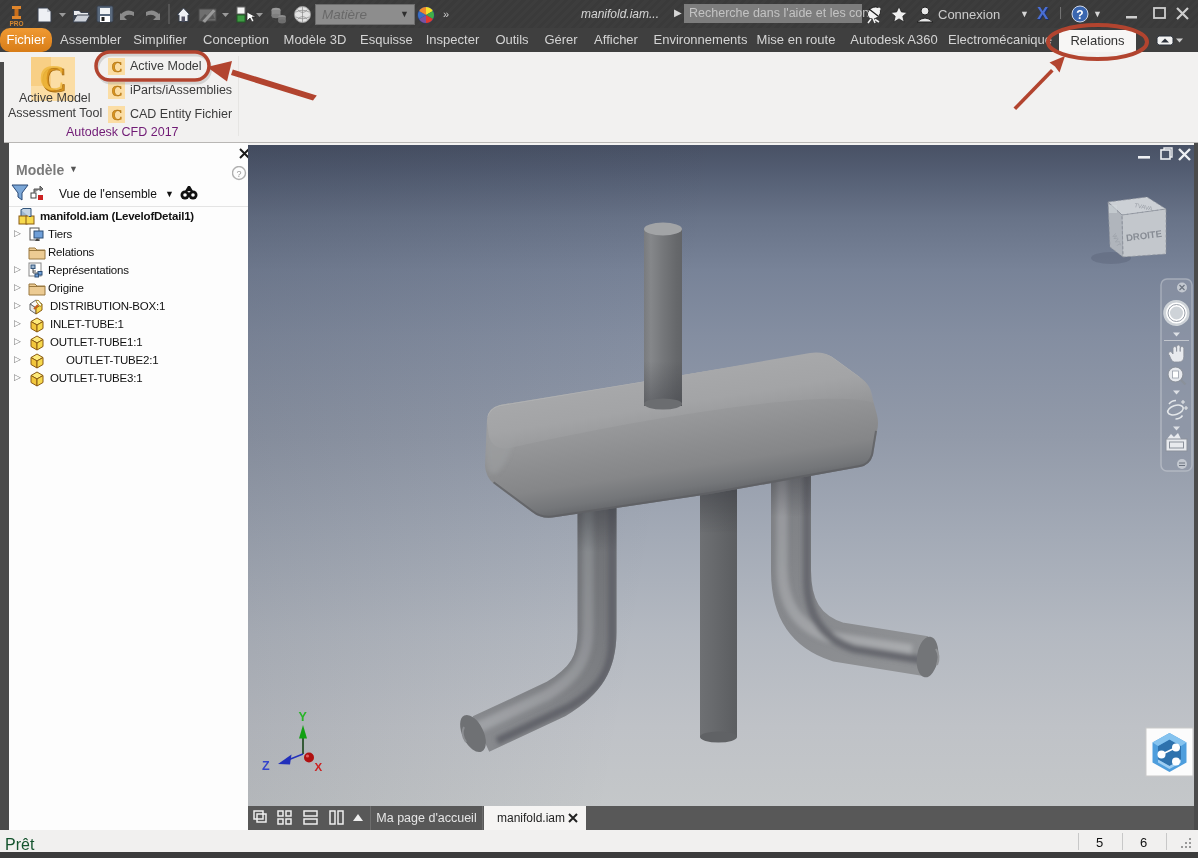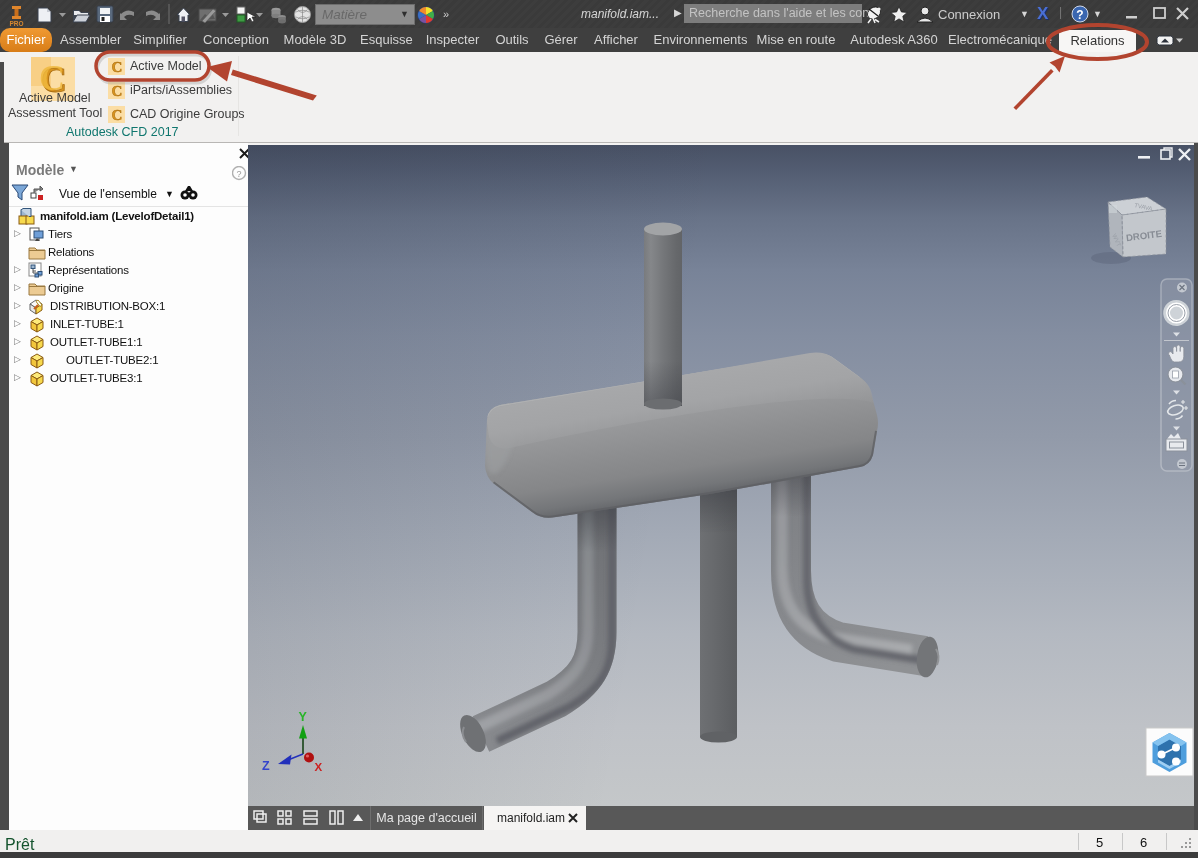--- a/index.html
+++ b/index.html
@@ -192,23 +192,23 @@
   <span class="ribtxt" style="left:130px;top:7px;">Active Model</span>
   <svg width="17" height="17" style="position:absolute;left:108px;top:30px">
     <rect width="17" height="17" fill="#fbdda4"></rect>
       <text x="9" y="14" font-size="15" font-weight="bold" fill="#d9941f" stroke="#a96d10" stroke-width="0.5" text-anchor="middle" style="font-family:'Liberation Serif',serif;">C</text>
   </svg>
   <span class="ribtxt" style="left:130px;top:31px;">iParts/iAssemblies</span>
   <svg width="17" height="17" style="position:absolute;left:108px;top:54px">
     <rect width="17" height="17" fill="#fbdda4"></rect>
       <text x="9" y="14" font-size="15" font-weight="bold" fill="#d9941f" stroke="#a96d10" stroke-width="0.5" text-anchor="middle" style="font-family:'Liberation Serif',serif;">C</text>
   </svg>
-  <span class="ribtxt" style="left:130px;top:55px;">CAD Origine Groups</span>
-
-  <span class="ribtxt" style="left:66px;top:73px;color:#0f766e;">Autodesk CFD 2017</span>
+  <span class="ribtxt" style="left:130px;top:55px;">CAD Entity Fichier</span>
+
+  <span class="ribtxt" style="left:66px;top:73px;color:#701a75;">Autodesk CFD 2017</span>
   <div style="position:absolute;left:238px;top:4px;width:1px;height:80px;background:#e6e5e3;"></div>
 </div>
 
 <div class="abs" style="left:0;top:62px;width:4px;height:81px;background:#4b4b4b;"></div>
 <div class="abs" id="leftstrip"></div>
 <div class="abs" id="rightstrip"></div>
 <div class="abs" id="bottomedge"></div>
 
 <div class="abs" id="browser">
 

